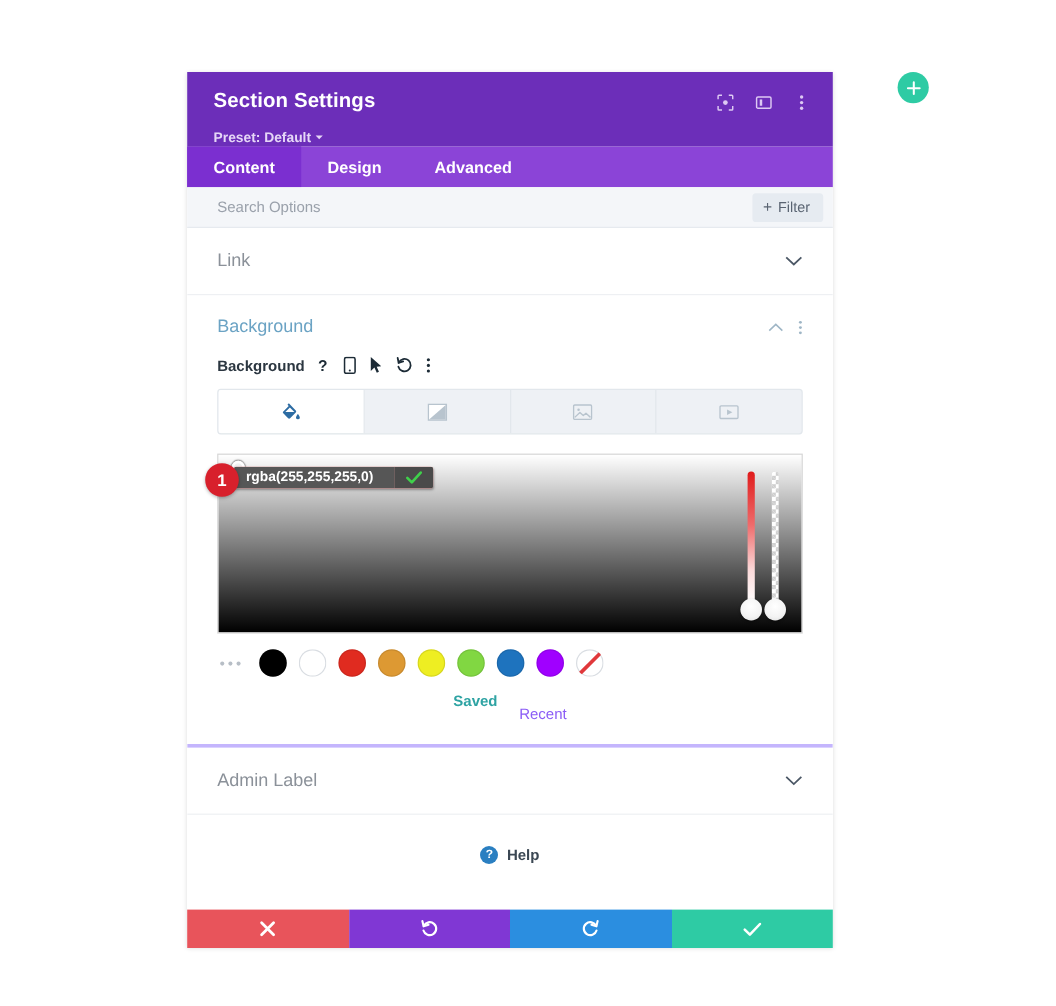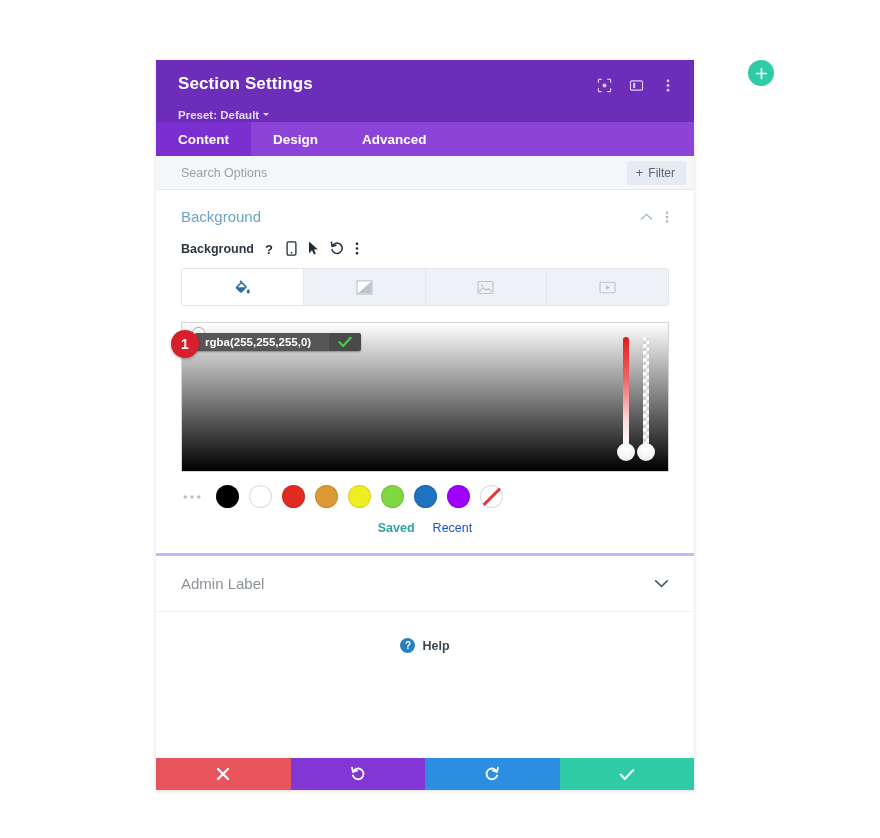--- a/index.html
+++ b/index.html
@@ -221,21 +221,21 @@
     content: ""; position: absolute; left: -3px; top: 10px;
     width: 30px; height: 2.5px; background: #e0383b;
     transform: rotate(-45deg);
   }
   .saved-row {
     display: flex; justify-content: center; gap: 18px;
     padding: 13px 0 18px 0; font-size: 12.5px;
   }
   .saved-row .s-tab { cursor: pointer; }
   .saved-row .s-tab.active { color: #2ea3a3; font-weight: bold; }
-  .saved-row .s-tab.idle { color: #1d4ed8; }
+  .saved-row .s-tab.idle { color: #8b5cf6; margin-top: 11px; }
 
   
   .help-row {
     display: flex; align-items: center; justify-content: center;
     gap: 7px; padding: 26px 0; font-size: 12.5px; color: #3b4753;
     font-weight: bold; cursor: pointer;
   }
   .help-badge {
     width: 15px; height: 15px; border-radius: 50%;
     background: #2a7fc1; color: #fff;
@@ -308,20 +308,28 @@
     <div class="searchbar">
       <input class="search-input" type="text" placeholder="Search Options" style="">
       <div class="filter-btn">
         <span class="plus">+</span>
         <span>Filter</span>
       </div>
     </div>
 
     <div class="modal-body">
 
+      <div class="toggle-row">
+        <span class="t-title">Link</span>
+        <span class="chev">
+          <svg width="15" height="9" viewBox="0 0 15 9" fill="none" stroke="currentColor" stroke-width="1.5">
+            <path d="M1.2 1.4 L7.5 7.4 L13.8 1.4"></path>
+          </svg>
+        </span>
+      </div>
 
       <div class="bg-section">
 
         <div class="bg-head">
           <span class="t-title">Background</span>
           <span class="bg-head-icons">
             <span class="ic">
               <svg width="13" height="8" viewBox="0 0 15 9" fill="none" stroke="currentColor" stroke-width="1.5">
                 <path d="M1.2 7.4 L7.5 1.4 L13.8 7.4"></path>
               </svg>

